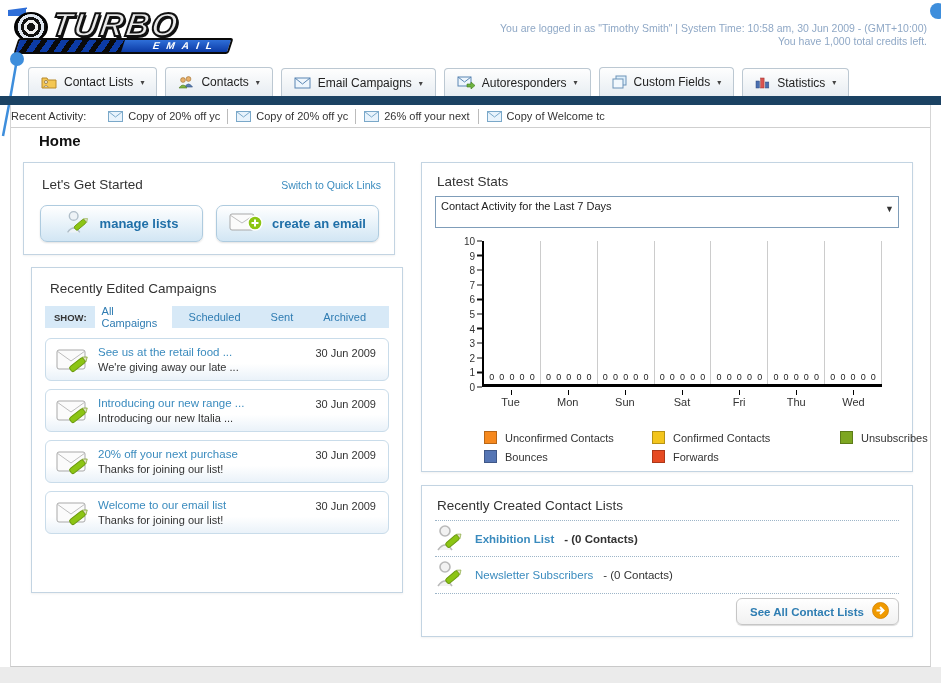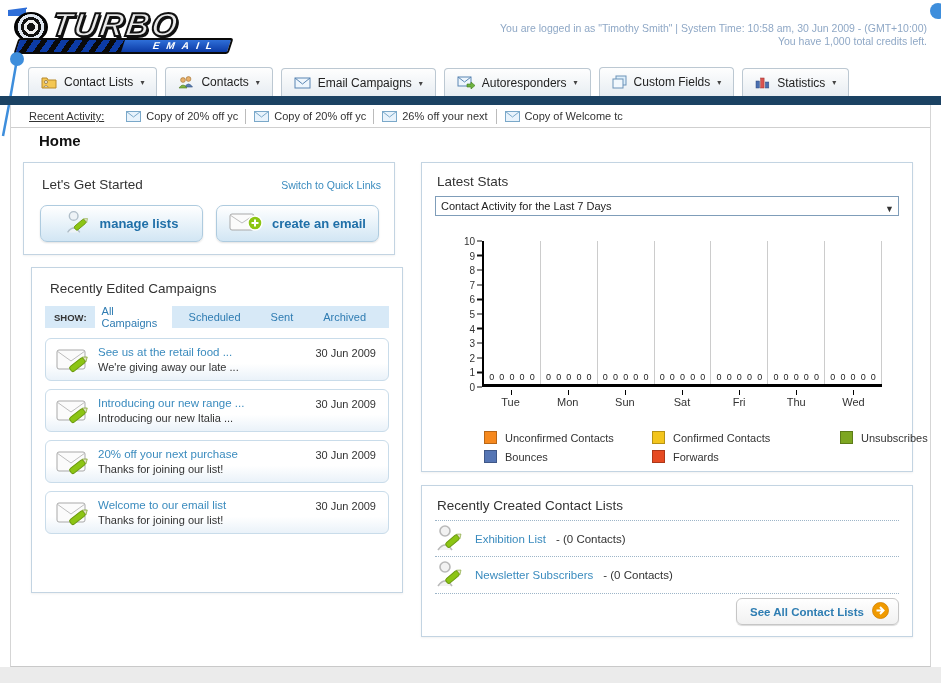--- a/index.html
+++ b/index.html
@@ -39,21 +39,21 @@
   .tab .caret { font-size:8px; color:#444; }
   .navybar { position:absolute; top:96px; left:0; width:941px; height:9px; background:#1b4263; }
 
   
   .frame { position:absolute; top:105px; left:10px; width:921px; height:562px; background:#fff;
     border-left:1px solid #d5d5d5; border-right:1px solid #d5d5d5; border-bottom:1px solid #c9c9c9; }
   .footer-strip { position:absolute; top:667px; left:0; width:941px; height:16px; background:#ebebeb; }
 
   .activity-bar { position:absolute; top:0; left:0; right:0; height:23px;
     border-bottom:1px solid #cfcfcf; display:flex; align-items:center; font-size:11px; color:#333; }
-  .activity-label { margin-left:18px; margin-right:14px;text-decoration:underline; }
+  .activity-label { margin-right:14px; }
   .activity-item { display:flex; align-items:center; gap:5px; padding:0 8px; height:15px;
     border-right:1px solid #bbb; white-space:nowrap; overflow:hidden; max-width:128px; cursor:pointer; }
   .activity-item:last-child { border-right:none; }
 
   .page-title { position:absolute; top:27px; left:28px; font-size:15px; font-weight:bold; color:#111; }
 
   .panel { position:absolute; background:#fff; border:1px solid #c3d4e2; box-shadow:0 1px 2px rgba(0,0,0,.06); }
   .panel-title { font-size:13.5px; color:#333; }
 
   
@@ -83,21 +83,21 @@
 
   .pill-btn { position:absolute; height:27px; border:1px solid #c6c6c6; border-radius:6px;
     background:linear-gradient(#ffffff,#f1f1f1); display:flex; align-items:center; gap:8px;
     padding:0 9px 0 13px; font-size:11.5px; font-weight:bold; color:#2e7db2; cursor:pointer;
     box-shadow:0 1px 1px rgba(0,0,0,.15); }
   .p-camp .pill-btn { right:13px; bottom:12px; }
 
   
   .p-stats { left:410px; top:57px; width:492px; height:310px; }
   .p-stats .panel-title { position:absolute; left:15px; top:11px; }
-  .range-select { position:absolute; left:13px; right:13px; top:33px; height:20px;
+  .range-select { position:absolute; left:13px; right:13px; top:33px; height:32px;
     border:1px solid #7f9db9; background:#fff; font-size:11px; color:#222; line-height:18px;
     padding-left:5px; cursor:pointer; }
   .range-select .sel-caret { position:absolute; right:4px; top:3px; font-size:9px; color:#333; }
 
   .chart { position:absolute; left:16px; top:78px; width:460px; height:170px; }
   .y-axis { position:absolute; left:0; top:0; width:44px; height:146px; }
   .y-tick { position:absolute; right:0; width:100%; display:flex; align-items:center;
     justify-content:flex-end; gap:2px; font-size:10px; color:#333; transform:translateY(-50%); }
   .y-tick .tick-dash { width:5px; height:1.5px; background:#111; }
   .plot { position:absolute; left:44px; top:0; width:400px; height:146px;
@@ -115,21 +115,21 @@
     grid-template-columns:168px 188px auto; row-gap:6px; }
   .legend-item { display:flex; align-items:center; gap:8px; font-size:11px; color:#333; }
   .legend-swatch { width:13px; height:13px; border:1px solid rgba(0,0,0,.25); }
 
   
   .p-lists { left:410px; top:380px; width:492px; height:152px; }
   .p-lists .panel-title { position:absolute; left:15px; top:12px; }
   .lists-body { position:absolute; left:13px; right:13px; top:34px; }
   .list-row { display:flex; align-items:center; gap:10px; height:37px;
     border-bottom:1px dotted #9db5c8; font-size:11.5px; color:#333; }
-  .list-row:first-child { border-top:1px dotted #9db5c8; }
+  .list-row:first-child { border-top:1px dotted #9db5c8;font-weight:bold; }
   .list-link { color:#3a8bbe; cursor:pointer; }
   .p-lists .pill-btn { right:13px; bottom:11px; }
 
   .deco-swoosh { position:absolute; left:0; top:46px; width:30px; height:92px; pointer-events:none; }
 </style>
 </head>
 <body>
 
 <div class="header">
   <div class="logo">

